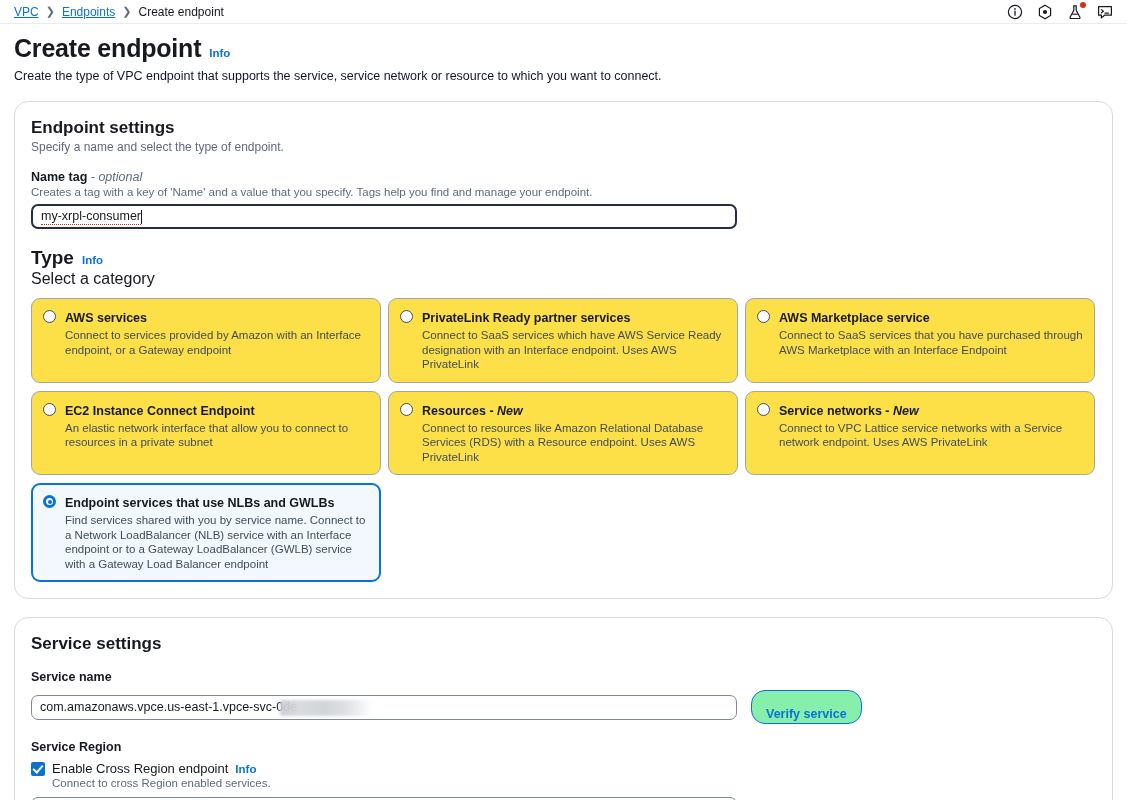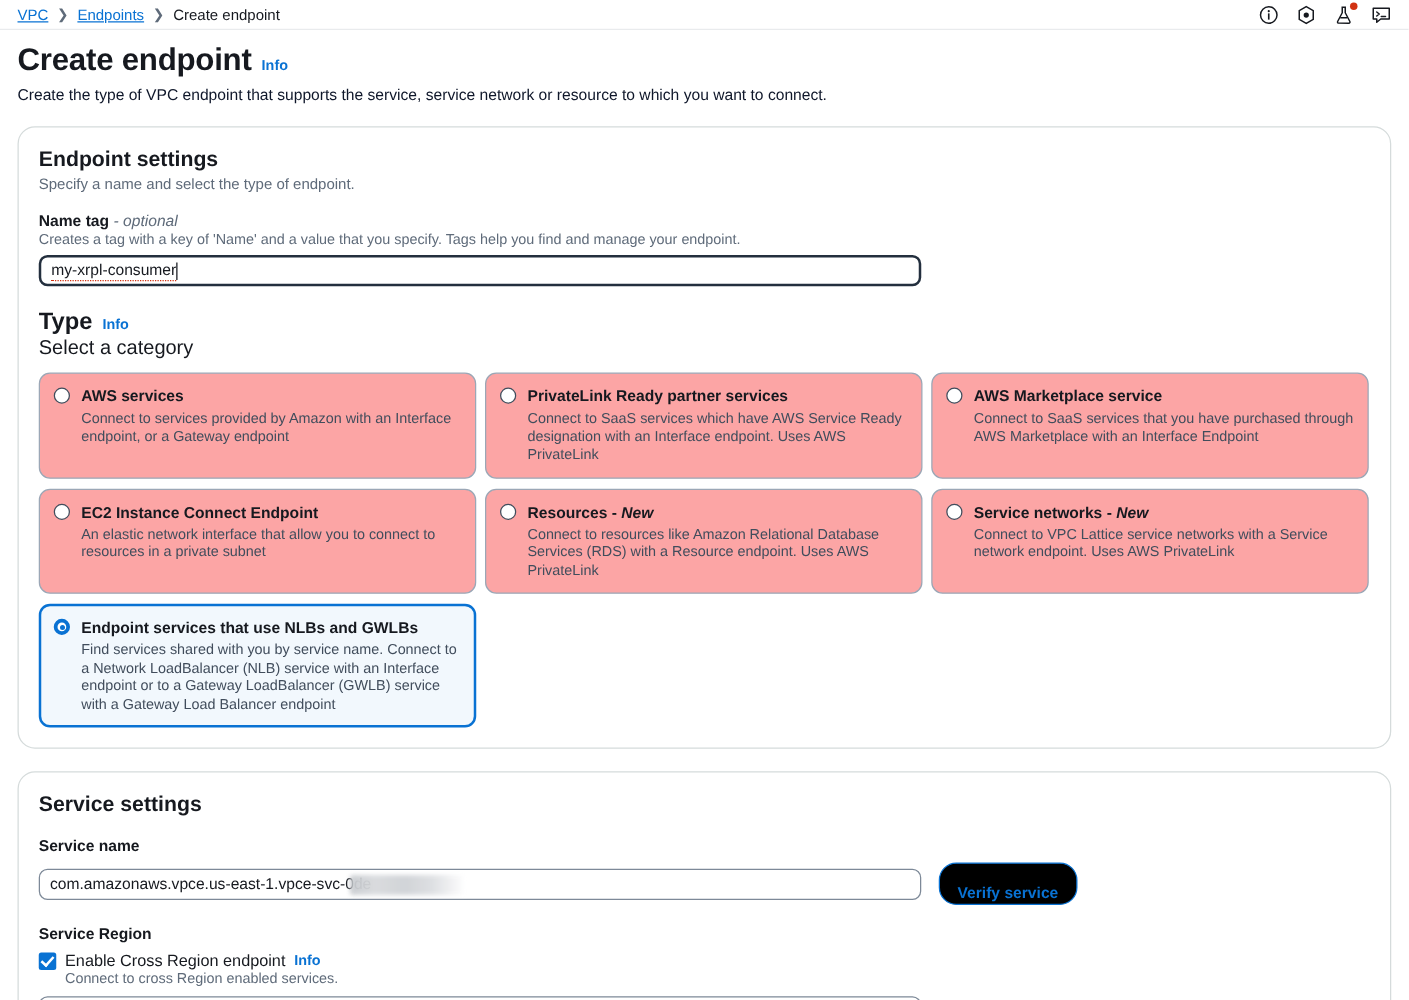--- a/index.html
+++ b/index.html
@@ -130,21 +130,21 @@
 
   .tiles {
     margin-top: 10px;
     display: grid;
     grid-template-columns: 350px 350px 350px;
     gap: 8px 7px;
   }
   .tile {
     border: 1px solid #9ba7b6;
     border-radius: 9px;
-    background: #fca5a5;
+    background: #fde047;
     padding: 9px 11px 10px 11px;
     display: flex;
     gap: 9px;
     cursor: pointer;
     align-items: flex-start;
   }
   .tile.selected {
     border: 2px solid #0972d3;
     background: #f2f8fd;
     padding: 8px 10px 9px 10px;
@@ -213,21 +213,21 @@
     border-radius: 2px;
     background: linear-gradient(90deg,#c9ccd0 0%,#d8dadd 22%,#cfd2d6 48%,#dddfe2 72%,#ffffff 100%);
     filter: blur(1.6px);
     opacity: .95;
   }
   .btn-outline {
     height: 26px;
     padding: 16px 14px;
     border: 1.5px solid #0972d3;
     border-radius: 14px;
-    background: #000000;
+    background: #86efac;
     color: #0972d3;
     font-family: "Liberation Sans", sans-serif;
     font-size: 12.5px;
     font-weight: bold;
     cursor: pointer;
     white-space: nowrap;
   }
 
   .check-row { display: flex; align-items: center; gap: 7px; margin-top: 7px; }
   .checkbox {

